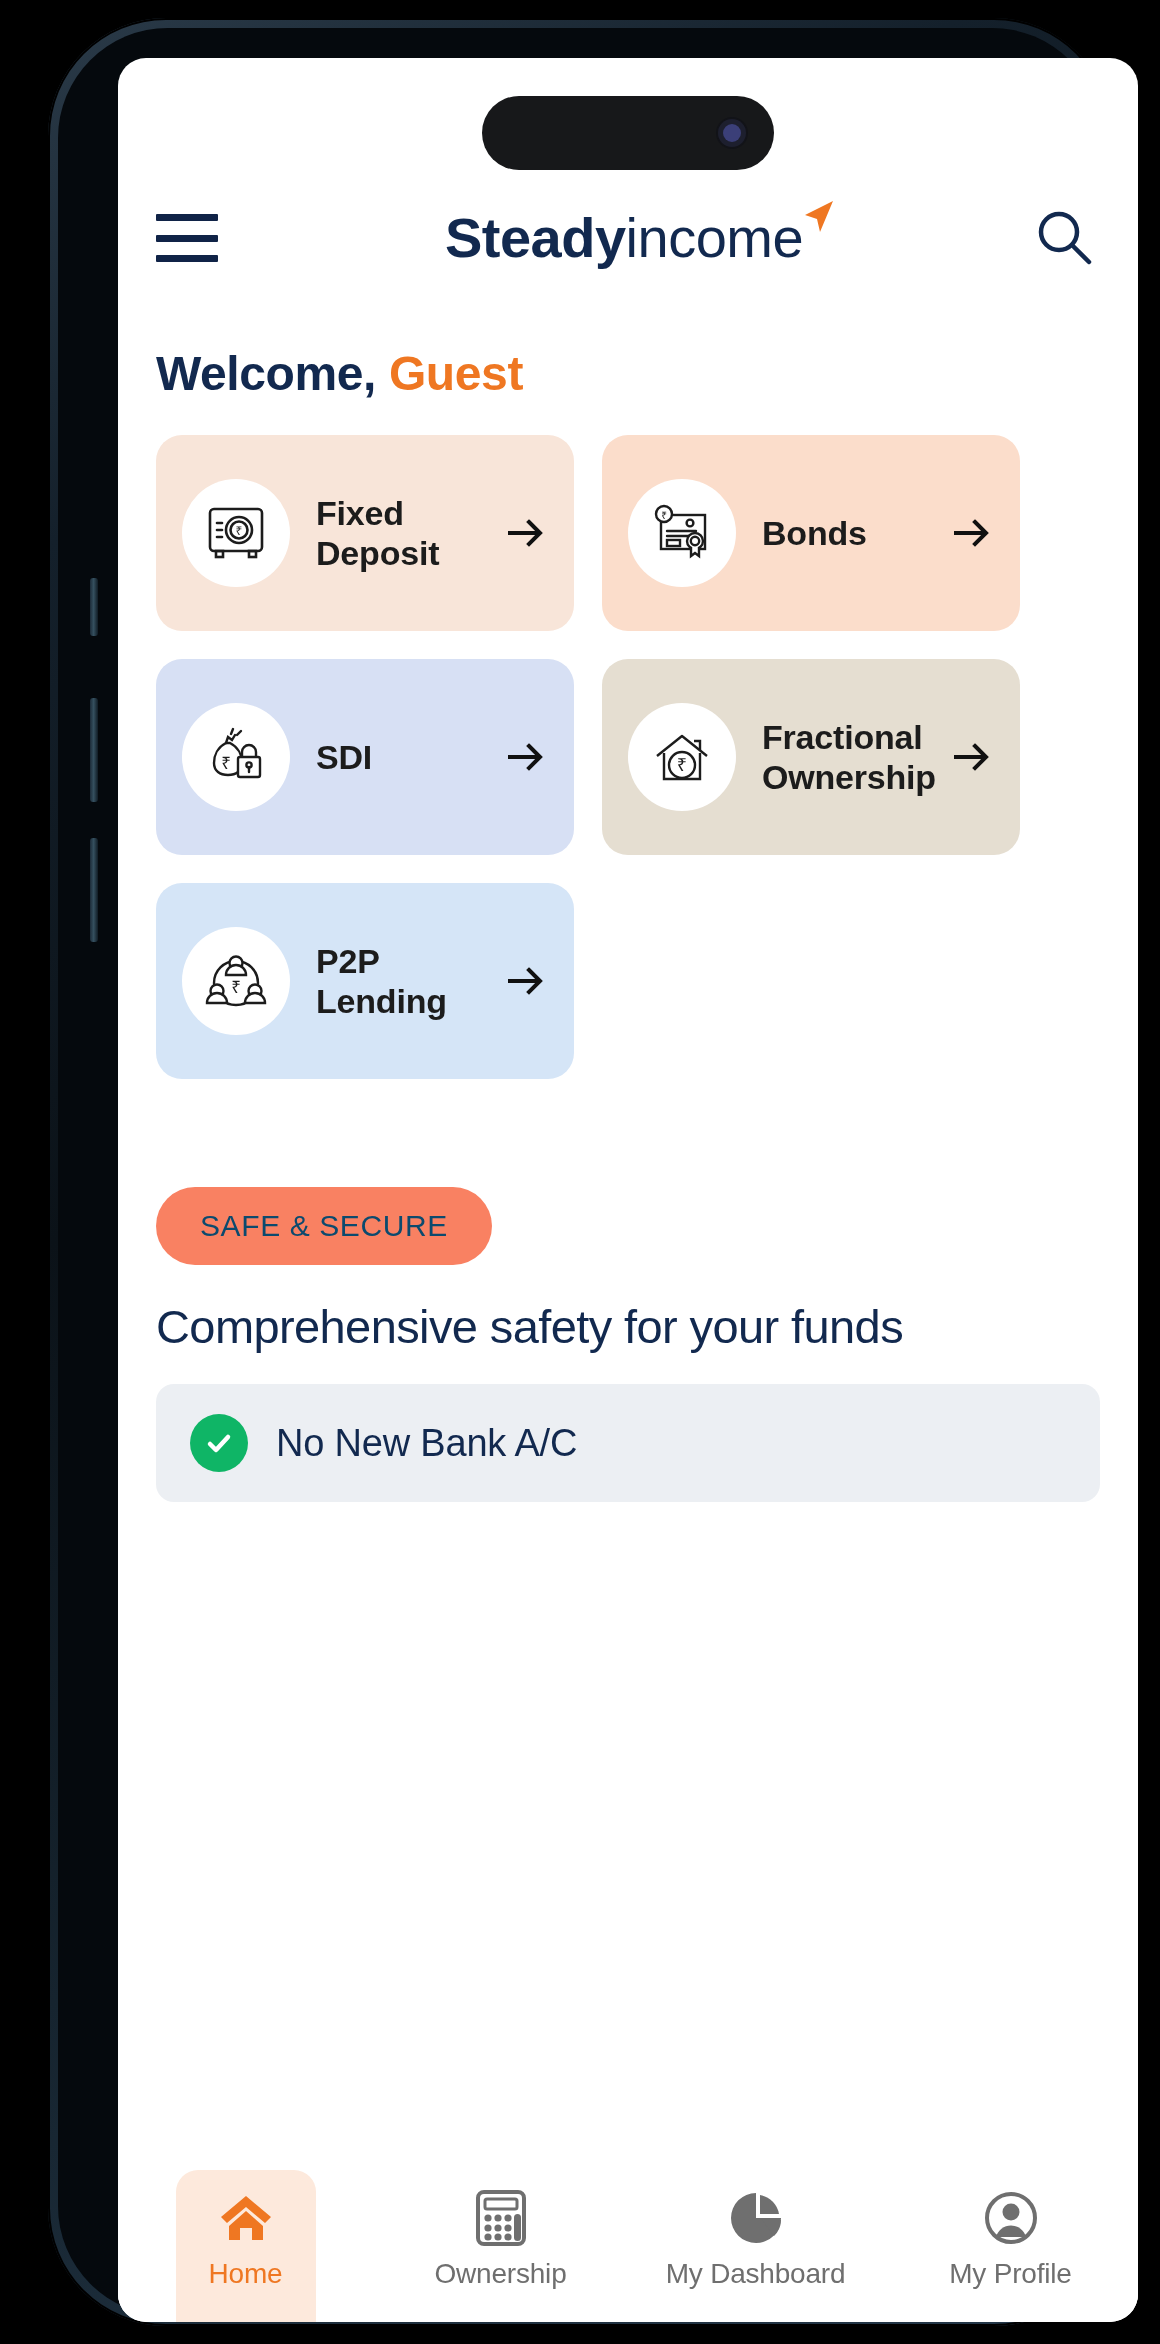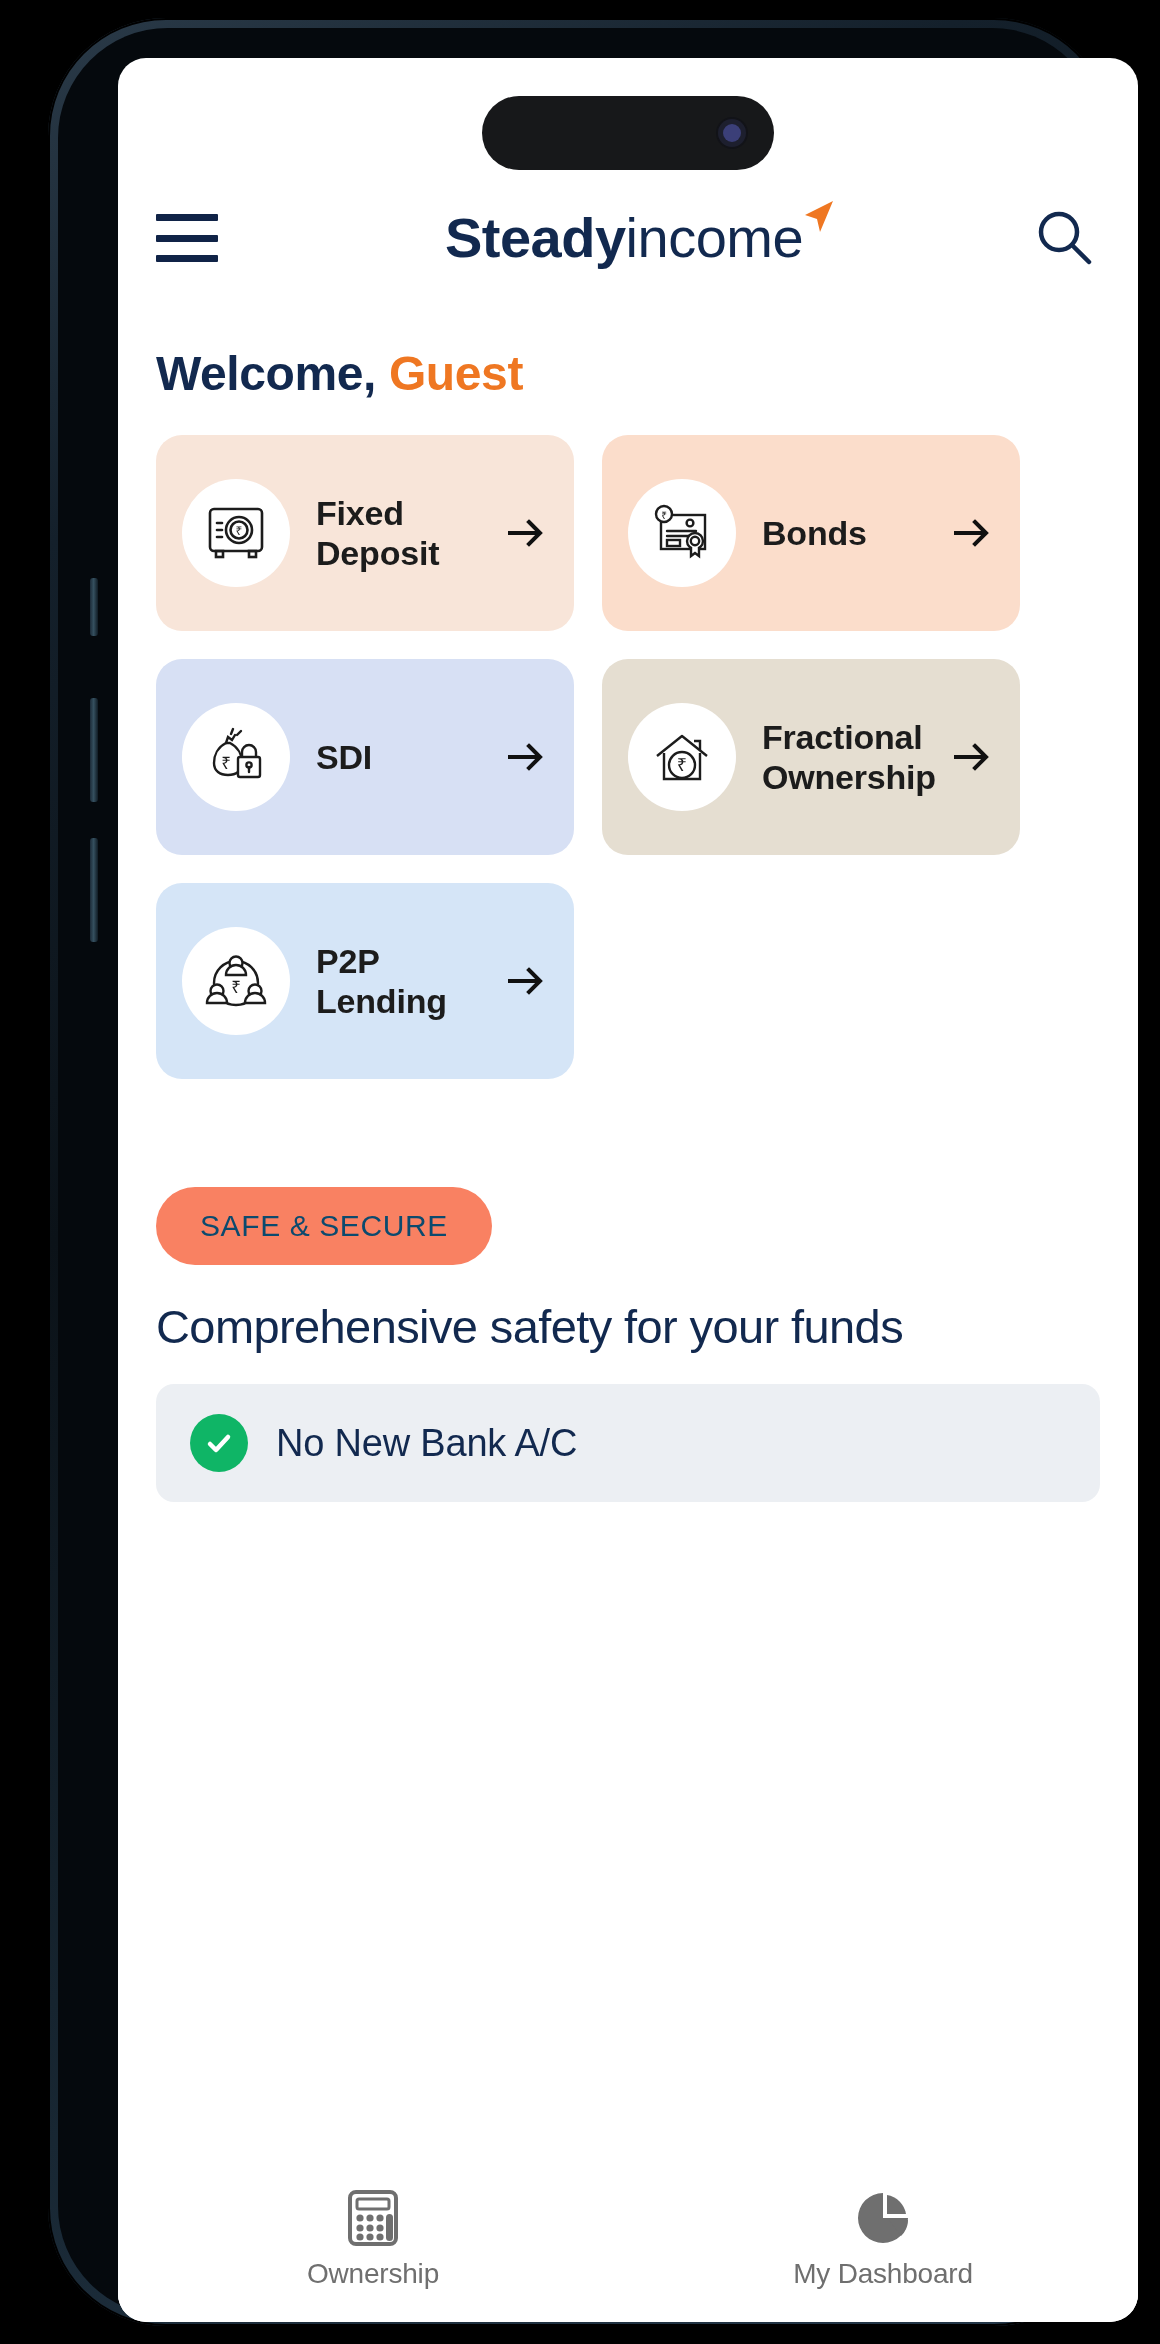--- a/index.html
+++ b/index.html
@@ -492,20 +492,29 @@
             <div class="feature-text">No New Bank A/C</div>
           </div>
 
 
         </div>
 
       </div>
 
       <div class="bottom-nav">
 
+        <div class="nav-item active">
+          <div class="nav-icon">
+            <svg width="56" height="56" viewBox="0 0 56 56">
+              <path d="M28 6 L53 27 L47 33 L28 17 L9 33 L3 27 Z" fill="#ef7722"></path>
+              <path d="M28 21 L45 36 L45 50 L34 50 L34 38 L22 38 L22 50 L11 50 L11 36 Z" fill="#ef7722"></path>
+            </svg>
+          </div>
+          <div class="nav-label">Home</div>
+        </div>
 
         <div class="nav-item">
           <div class="nav-icon">
             <svg width="52" height="56" viewBox="0 0 52 56">
               <rect x="3" y="2" width="46" height="52" rx="6" fill="none" stroke="#6f6f6f" stroke-width="4"></rect>
               <rect x="10" y="9" width="32" height="10" rx="2" fill="none" stroke="#6f6f6f" stroke-width="3"></rect>
               <circle cx="13" cy="28" r="3.6" fill="#6f6f6f"></circle>
               <circle cx="23" cy="28" r="3.6" fill="#6f6f6f"></circle>
               <circle cx="33" cy="28" r="3.6" fill="#6f6f6f"></circle>
               <circle cx="13" cy="38" r="3.6" fill="#6f6f6f"></circle>
@@ -524,18 +533,28 @@
           <div class="nav-icon">
             <svg width="54" height="54" viewBox="0 0 54 54">
               <path d="M27 27 L27 2 A25 25 0 1 0 52 27 Z" fill="#6f6f6f"></path>
               <path d="M31 4 A23 23 0 0 1 50 23 L31 23 Z" fill="#6f6f6f"></path>
               <path d="M33 29 L52 29 A23 23 0 0 1 45 45 Z" fill="#6f6f6f"></path>
             </svg>
           </div>
           <div class="nav-label">My Dashboard</div>
         </div>
 
+        <div class="nav-item">
+          <div class="nav-icon">
+            <svg width="54" height="54" viewBox="0 0 54 54">
+              <circle cx="27" cy="27" r="24" fill="none" stroke="#6f6f6f" stroke-width="4"></circle>
+              <circle cx="27" cy="21" r="8.5" fill="#6f6f6f"></circle>
+              <path d="M12 46 a15.5 15.5 0 0 1 30 0 z" fill="#6f6f6f"></path>
+            </svg>
+          </div>
+          <div class="nav-label">My Profile</div>
+        </div>
 
       </div>
 
     </div>
   </div>
 </div>
 
 </body></html>

